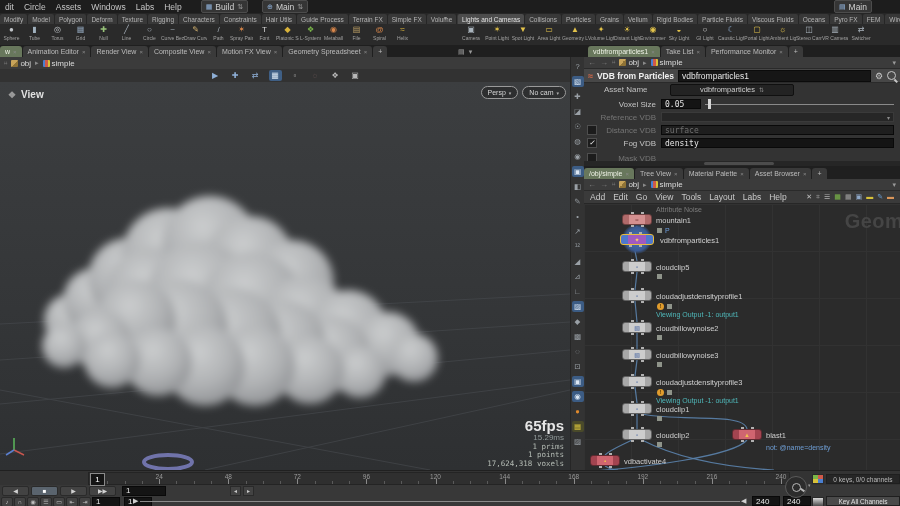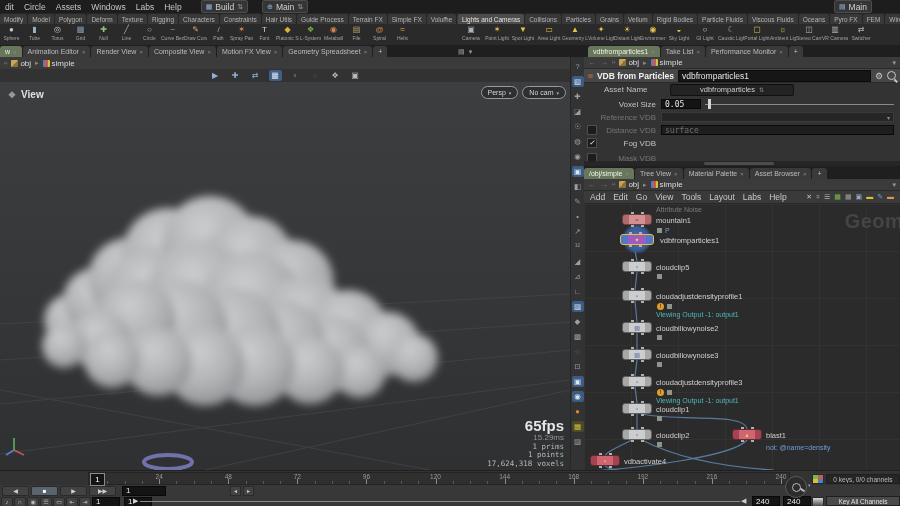--- a/index.html
+++ b/index.html
@@ -647,20 +647,21 @@
       <span class="plbl dim">Distance VDB</span>
       <span class="pfield dim grow">surface</span>
     </div>
     <div class="abs prow" style="top:78px">
       <span class="cbcell">
           <span class="cb">
             <i>✓</i>
           </span>
         </span>
       <span class="plbl">Fog VDB</span>
+      <span class="pfield grow">density</span>
     </div>
     <div class="abs prow" style="top:93px">
       <span class="cbcell">
           <span class="cb">
             <i></i>
           </span>
         </span>
       <span class="plbl dim">Mask VDB</span>
     </div>
 

